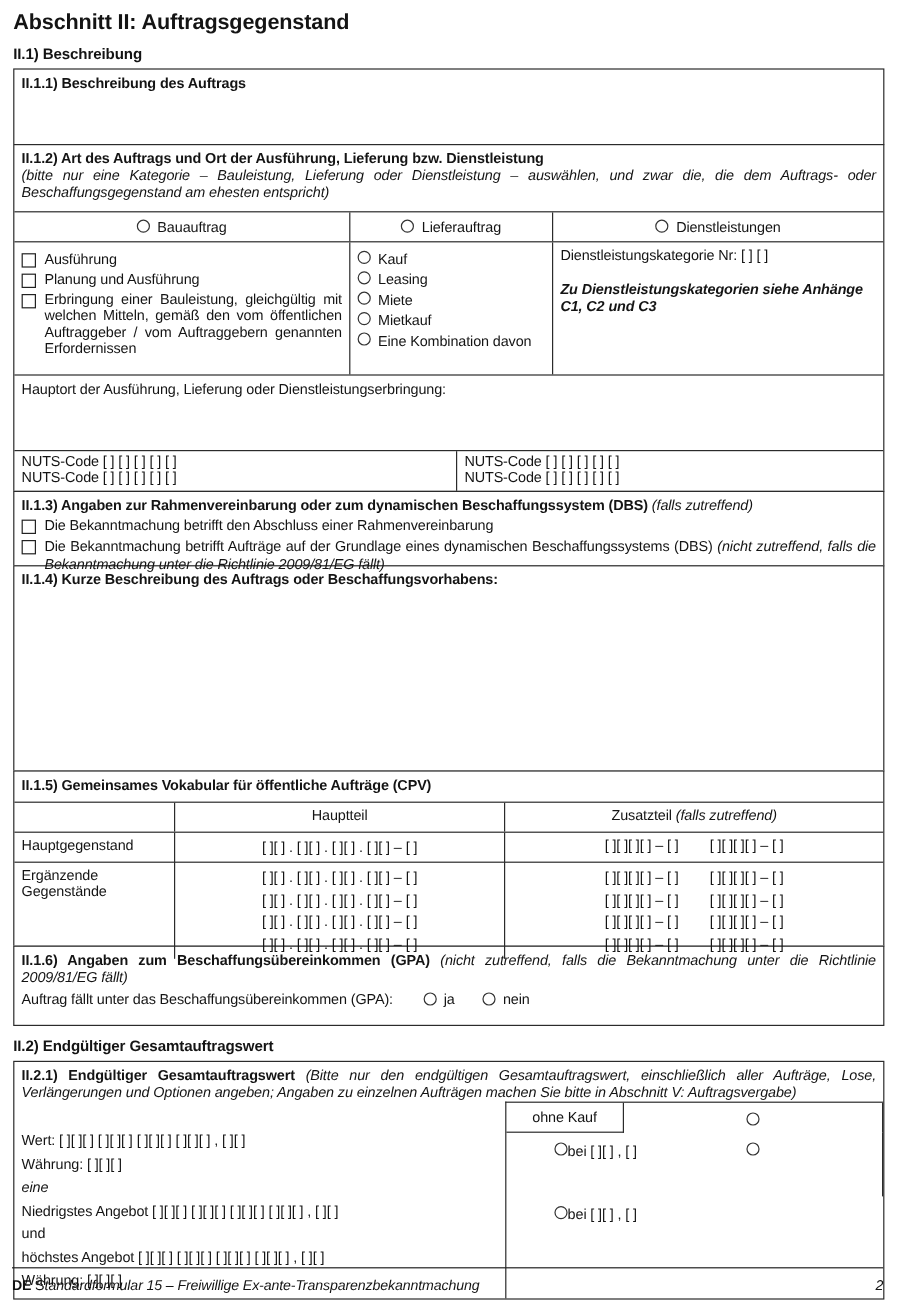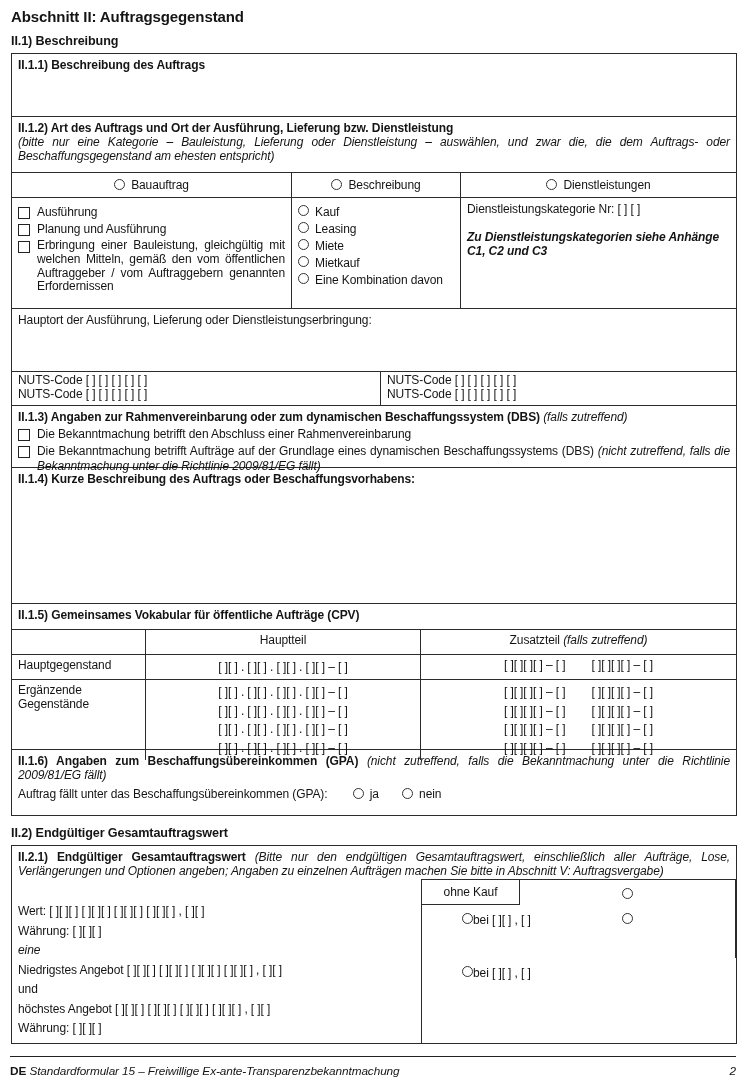--- a/index.html
+++ b/index.html
@@ -2,21 +2,21 @@
 <html lang="de"><head>
 <meta charset="utf-8">
 <style>
   html,body{margin:0;padding:0;background:#fff;}
   .sheet{
     width:748px;height:1090px;position:relative;background:#fff;color:#141414;
     font-family:"Liberation Sans",sans-serif;font-size:12px;letter-spacing:-0.1px;
     box-sizing:border-box;overflow:hidden;
   }
   .content{padding:8px 11px 0 11px;}
-  .doc-title{font-size:15px;font-weight:bold;margin:0 0 9px 0;}
+  .doc-title{font-size:18px;font-weight:bold;margin:0 0 9px 0;}
   .sec-head{font-size:12.6px;font-weight:bold;margin:0 0 6px 0;}
   .box{border:1px solid #2b2b2b;margin-top:-1px;box-sizing:border-box;background:#fff;}
   .pad{padding:4px 6px;}
   .b{font-weight:bold;}
   .i{font-style:italic;}
   .pat{white-space:pre;}
   .just{text-align:justify;}
   
   .radio{display:inline-block;width:9px;height:9px;border:1px solid #333;border-radius:50%;
          vertical-align:-1px;margin-right:6px;flex:0 0 auto;background:#fff;}
@@ -72,21 +72,21 @@
       <div class="pad" style="height:55px;box-sizing:border-box;">
         <span class="b">II.1.2) Art des Auftrags und Ort der Ausführung, Lieferung bzw. Dienstleistung</span>
         <div class="i just">(bitte nur eine Kategorie – Bauleistung, Lieferung oder Dienstleistung – auswählen, und zwar die, die dem Auftrags- oder Beschaffungsgegenstand am ehesten entspricht)</div>
       </div>
 
       <div class="grid3 row-t">
         <div class="cell-r cat-cell">
           <span class="radio"></span><span>Bauauftrag</span>
         </div>
         <div class="cell-r cat-cell">
-          <span class="radio"></span><span>Beschreibung</span>
+          <span class="radio"></span><span>Lieferauftrag</span>
         </div>
         <div class="cat-cell">
           <span class="radio"></span><span>Dienstleistungen</span>
         </div>
       </div>
 
       <div class="grid3 row-t" style="height:110px;">
         <div class="cell-r pad">
           <div class="opt-line">
             <span class="chk"></span>
@@ -157,21 +157,21 @@
       </div>
       <div class="opt-line">
         <span class="chk"></span>
         <span class="just" style="line-height:14.5px;">
           <span>Die Bekanntmachung betrifft Aufträge auf der Grundlage eines dynamischen Beschaffungssystems (DBS)</span>
           <span class="i">(nicht zutreffend, falls die Bekanntmachung unter die Richtlinie 2009/81/EG fällt)</span>
         </span>
       </div>
     </div>
 
-    <div class="box pad" style="height:137px;">
+    <div class="box pad" style="height:172px;">
       <span class="b">II.1.4) Kurze Beschreibung des Auftrags oder Beschaffungsvorhabens:</span>
       <div style="height:105px;"></div>
     </div>
 
     <div class="box" style="height:147px;">
       <div class="pad b" style="height:25px;box-sizing:border-box;">II.1.5) Gemeinsames Vokabular für öffentliche Aufträge (CPV)</div>
       <div class="cpv row-t" style="height:24px;">
         <div class="cell-r"></div>
         <div class="cell-r c">Hauptteil</div>
         <div class="c">

